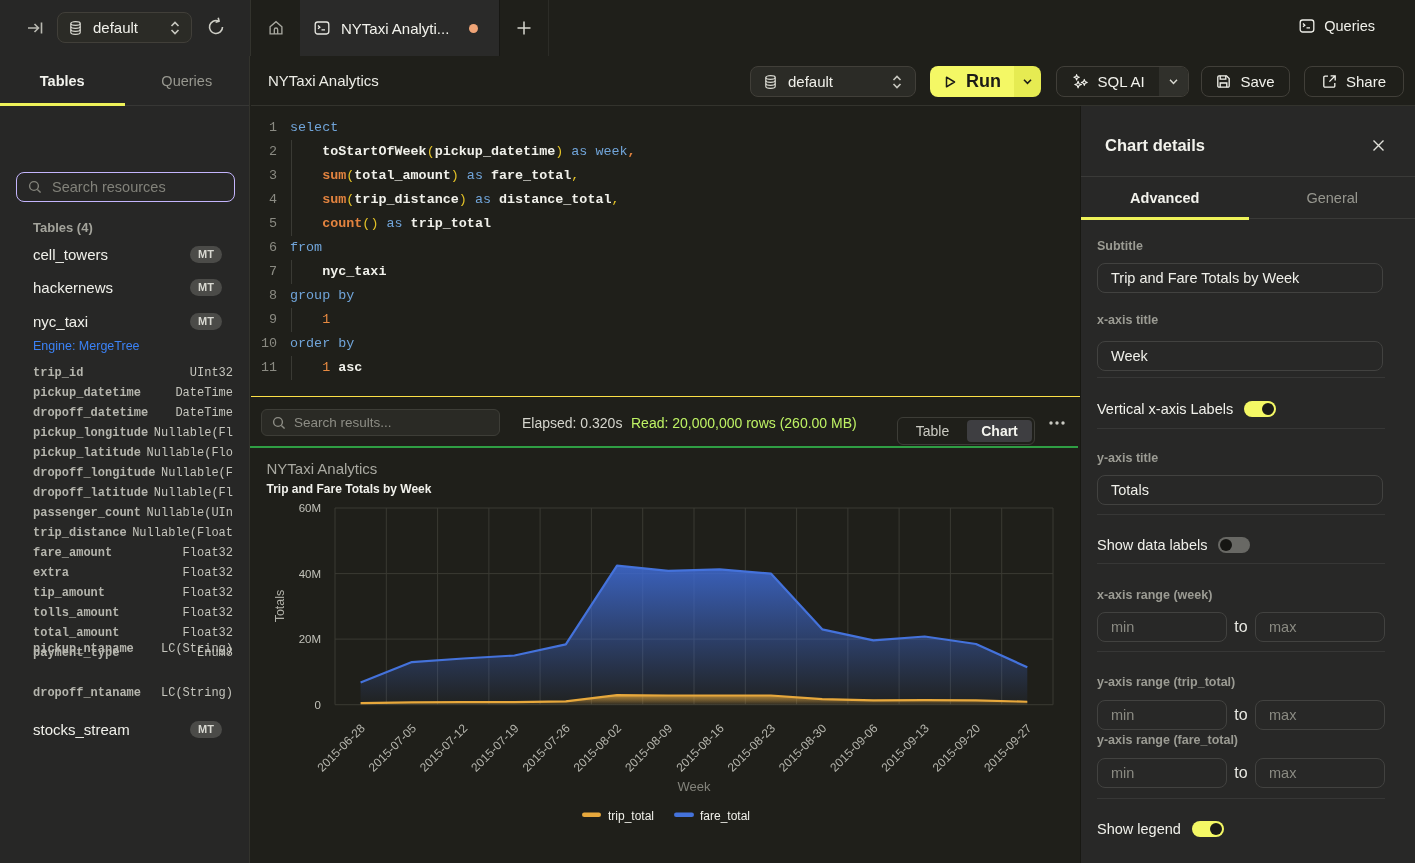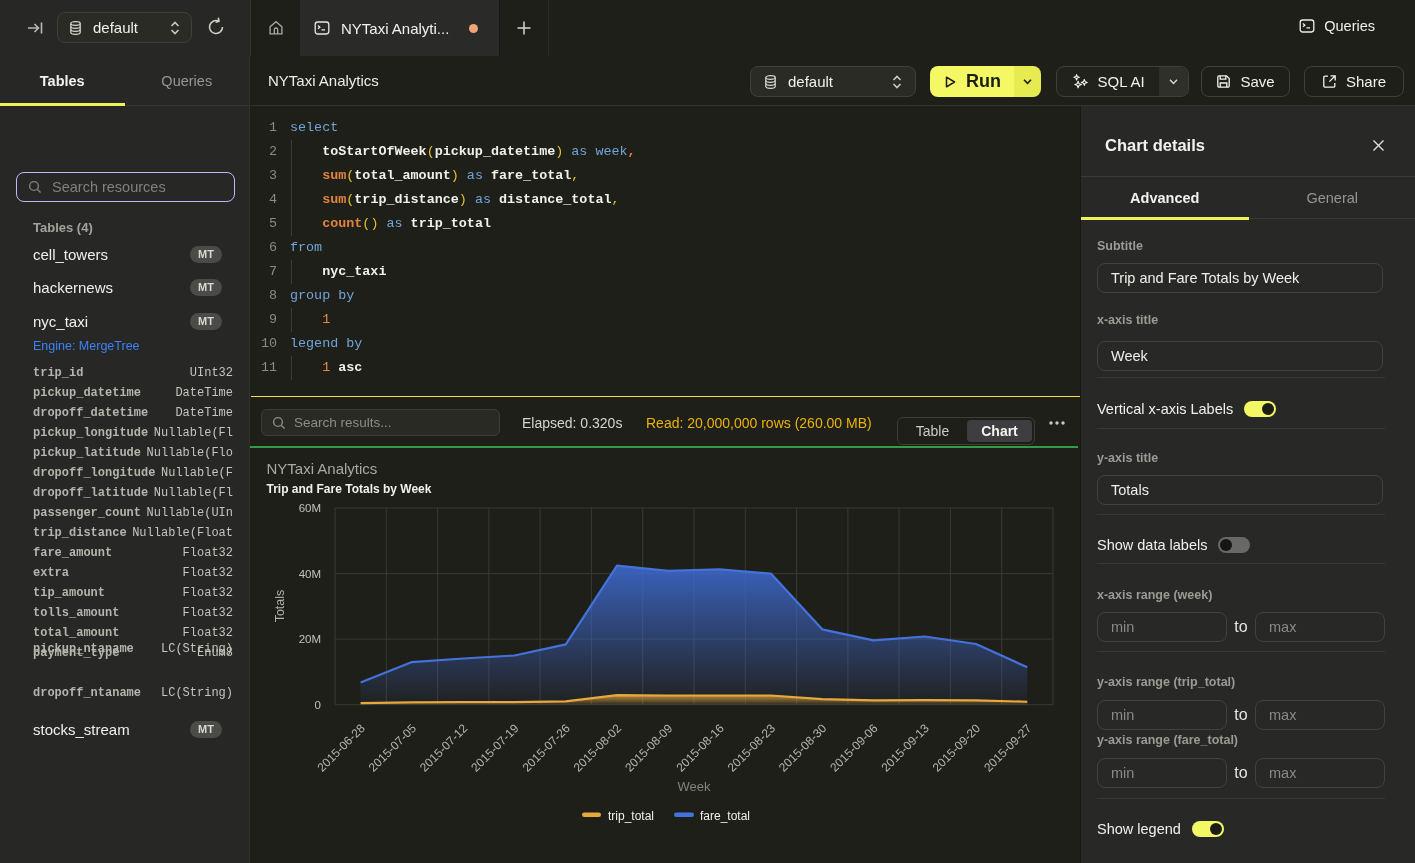--- a/index.html
+++ b/index.html
@@ -63,21 +63,21 @@
   #gutter { position:absolute; left:0; top:9px; width:26px; text-align:right; color:#8a8a82; }
   #code { position:absolute; left:39px; top:9px; white-space:pre; color:#f0f0ea; }
   .kw { color:#71a5da; } .fn { color:#e2833f; font-weight:700; } .pr { color:#e3c227; }
   .id { color:#f0f0ea; font-weight:700; } .nu { color:#e78a41; }
   .guide { position:absolute; left:39.5px; width:1px; background:#3a3a34; }
 
   
   #toolbar { position:absolute; left:251px; top:396px; width:829px; height:68px; background:#1f1f1a; border-top:1px solid #fde047; }
   #res-search { position:absolute; left:10px; top:12px; width:239px; height:27px; background:#2a2a25; border:1px solid #3d3d37; border-radius:6px; display:flex; align-items:center; gap:8px; padding:0 10px; color:#8d8d85; font-size:13.5px; }
   #elapsed { position:absolute; left:271px; top:18px; font-size:14px; color:#d5d5cd; }
-  #readrows { position:absolute; left:395px; top:18px; font-size:14px; color:#eab308; }
+  #readrows { position:absolute; left:380px; top:18px; font-size:14px; color:#bef264; }
   #seg { position:absolute; left:646px; top:20px; width:138px; height:28px; border:1px solid #3d3d37; border-radius:6px; display:flex; padding:2px; gap:2px; }
   #seg .o { flex:1; display:flex; align-items:center; justify-content:center; font-size:14px; color:#cbcbc3; border-radius:4px; }
   #seg .sel { background:#3e3e41; color:#f4f4ee; font-weight:700; }
   #dots { position:absolute; left:797px; top:23px; }
 
   
   #chart-panel { position:absolute; left:250px; top:446px; width:828px; height:417px; background:#1f1f1a; }
 
   
   #rpanel { position:absolute; left:1080px; top:106px; width:335px; height:757px; background:#282827; border-left:1px solid #181813; }
@@ -332,21 +332,21 @@
     <div class="guide" style="top:249px; height:24px;"></div>
     <div id="code"><span class="kw">select</span>
     <span class="id">toStartOfWeek</span><span class="pr">(</span><span class="id">pickup_datetime</span><span class="pr">)</span> <span class="kw">as week</span><span class="fn">,</span>
     <span class="fn">sum</span><span class="pr">(</span><span class="id">total_amount</span><span class="pr">)</span> <span class="kw">as</span> <span class="id">fare_total</span><span class="pr">,</span>
     <span class="fn">sum</span><span class="pr">(</span><span class="id">trip_distance</span><span class="pr">)</span> <span class="kw">as</span> <span class="id">distance_total</span><span class="pr">,</span>
     <span class="fn">count</span><span class="pr">()</span> <span class="kw">as</span> <span class="id">trip_total</span>
 <span class="kw">from</span>
     <span class="id">nyc_taxi</span>
 <span class="kw">group by</span>
     <span class="nu">1</span>
-<span class="kw">legend by</span>
+<span class="kw">order by</span>
     <span class="nu">1</span> <span class="id">asc</span></div>
   </div>
 
   <div id="toolbar">
     <div id="res-search">
       <svg width="14" height="14" viewBox="0 0 14 14" fill="none" stroke="#8d8d85" stroke-width="1.4">
         <circle cx="6" cy="6" r="4.4"></circle>
           <path d="M9.4 9.4 L12.6 12.6"></path>
       </svg>
       <span>Search results...</span>

